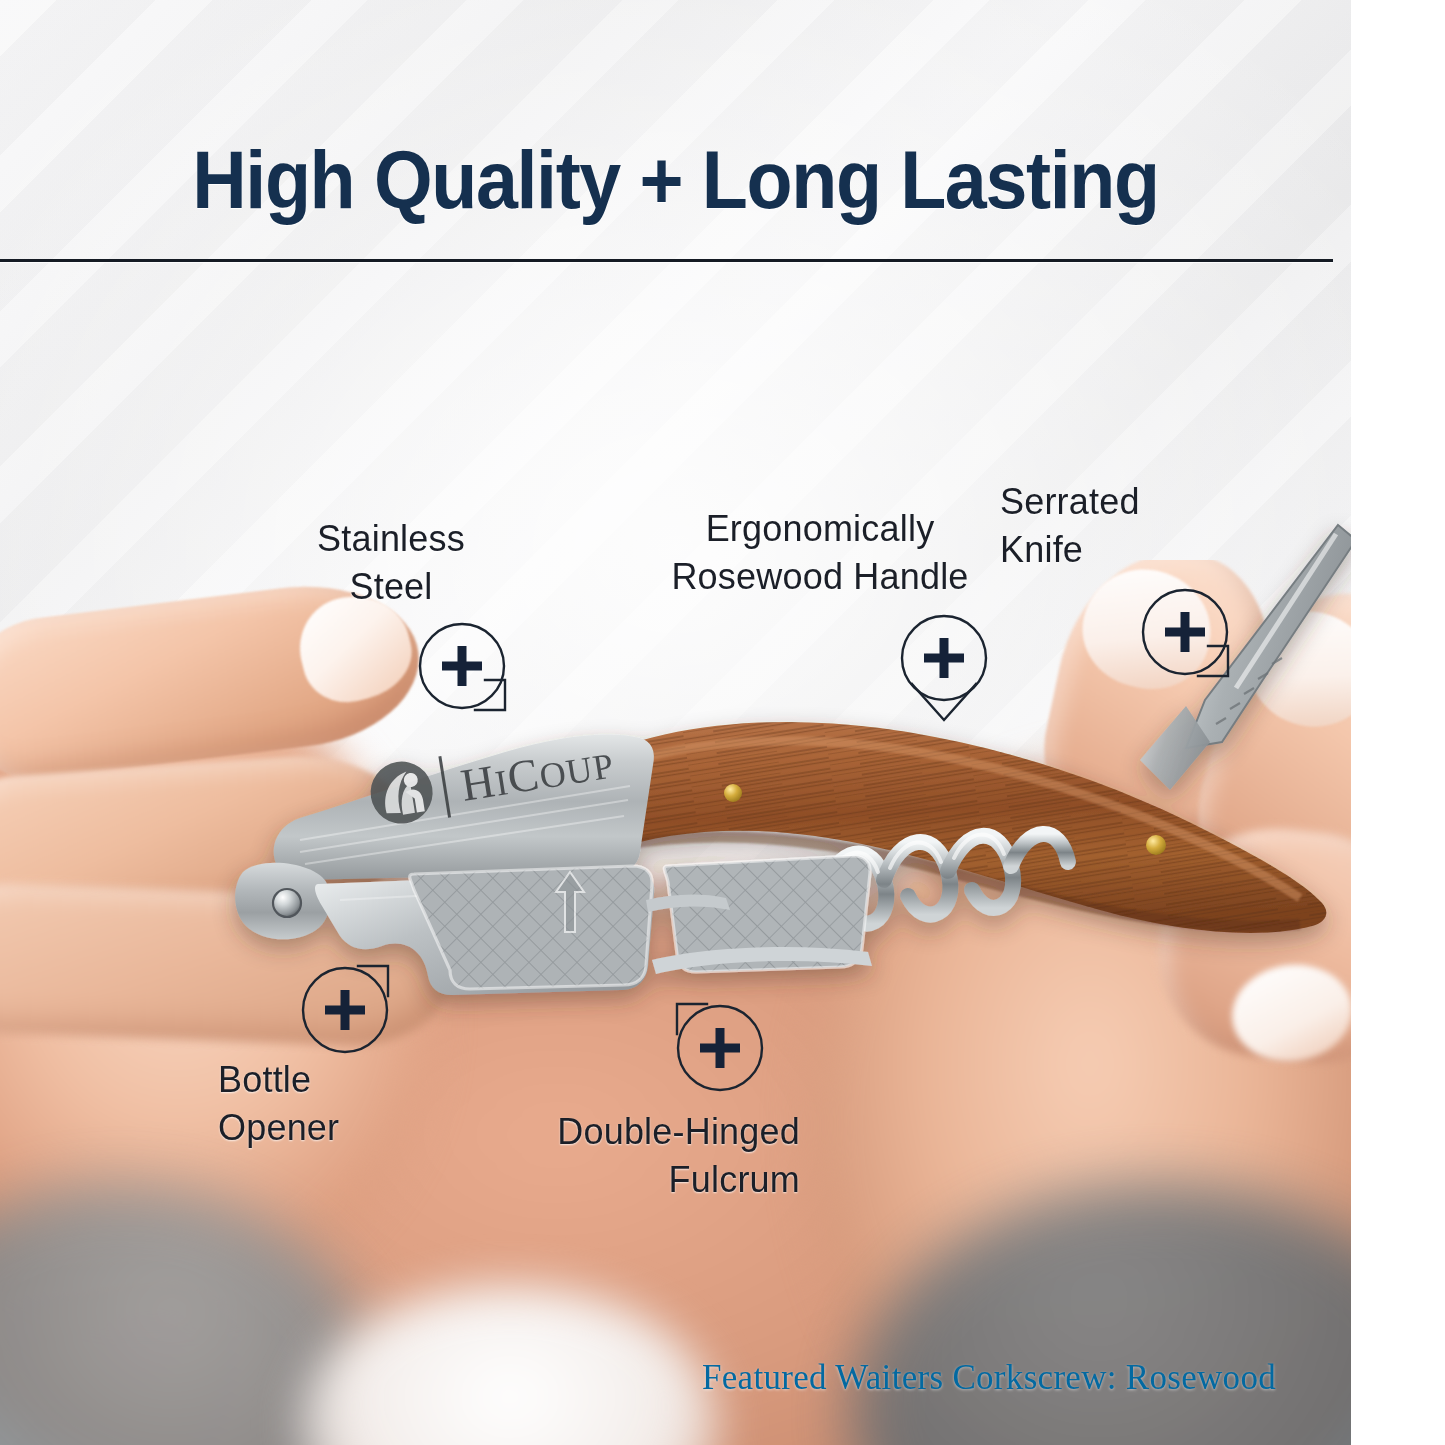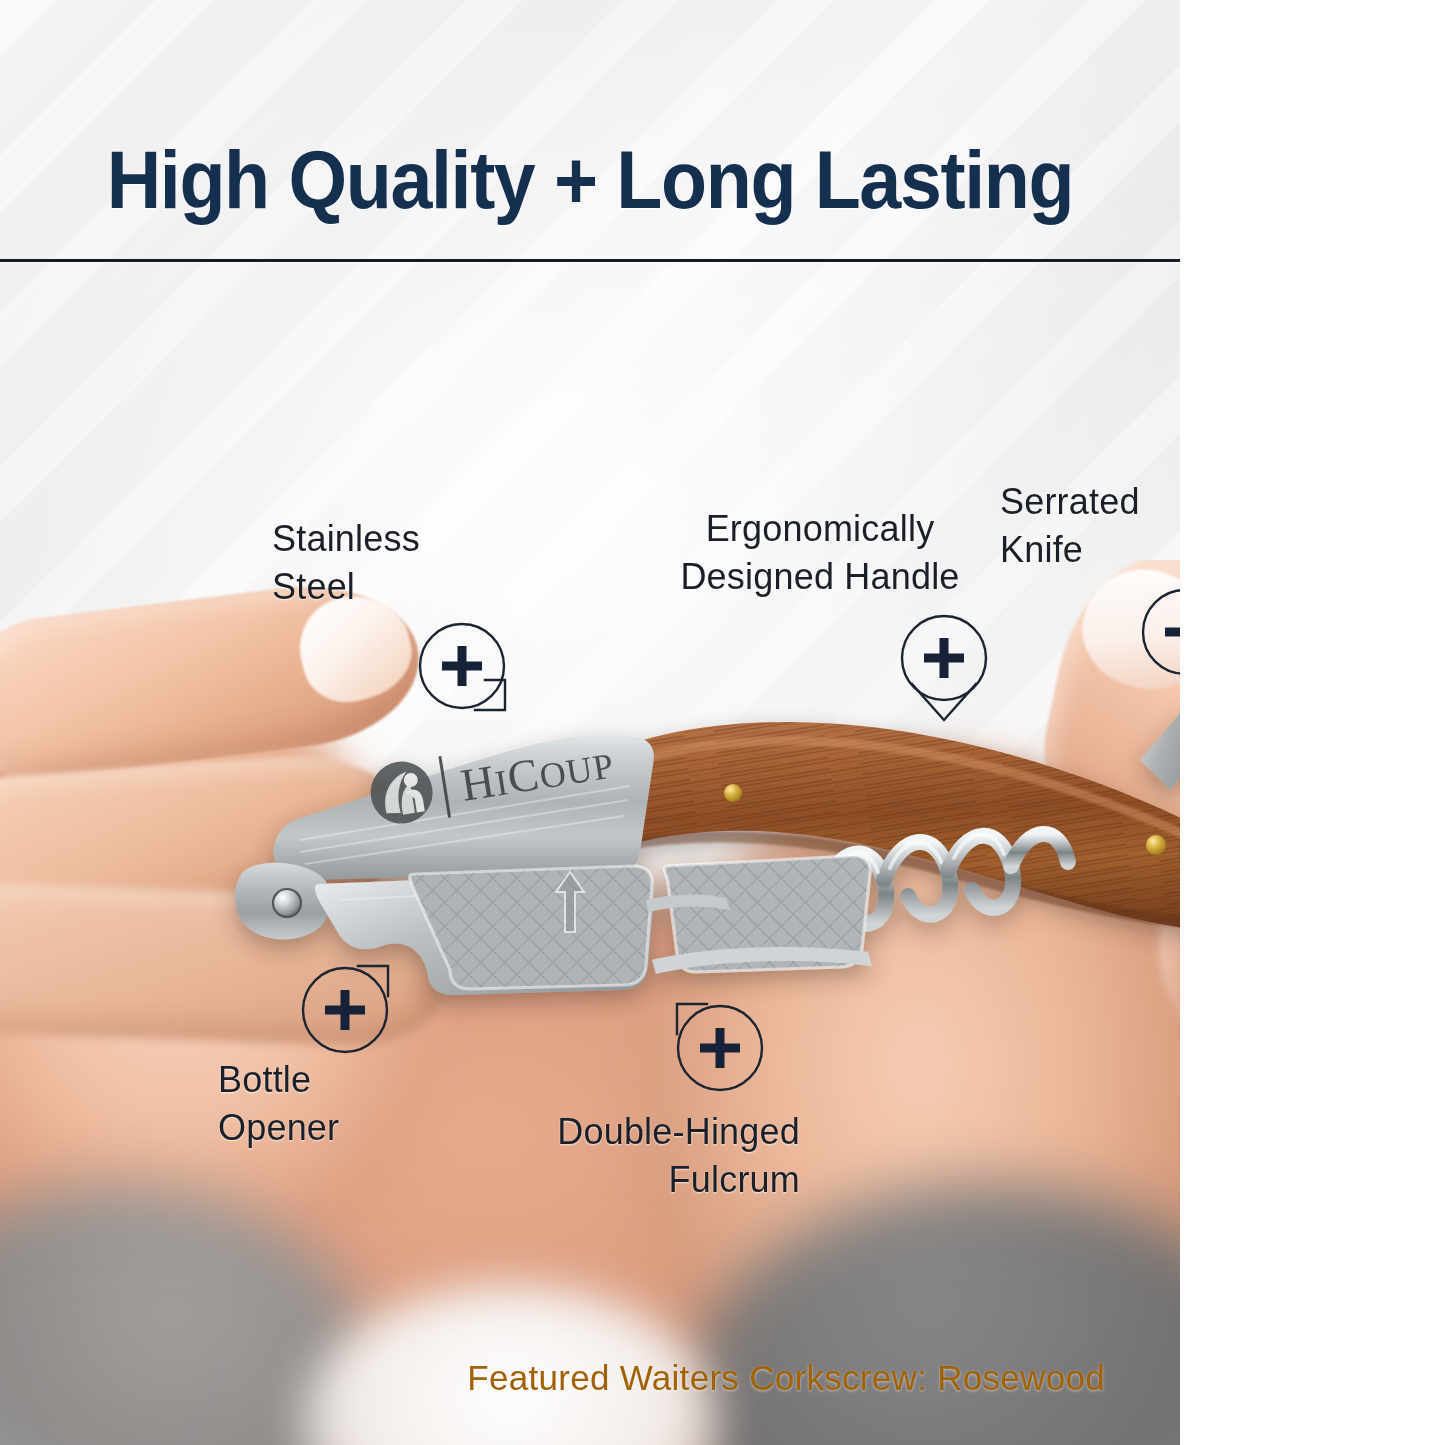--- a/index.html
+++ b/index.html
@@ -4,21 +4,21 @@
 <style>
   html, body {
     margin: 0; padding: 0;
     background: #ffffff;
   }
   body {
     font-family: "Liberation Sans", sans-serif;
   }
   #stage {
     position: relative;
-    width: 1180px;
+    width: 1351px;
     height: 1445px;
     overflow: hidden;
     background: #f2f2f2;
   }
 
   
   .bg-base {
     position: absolute; inset: 0;
     background:
       linear-gradient(135deg, #f7f7f8 0%, #ececed 22%, #f6f6f7 38%, #e9e9ea 55%, #f4f4f5 72%, #ededee 100%);
@@ -245,24 +245,24 @@
   .marker svg { display:block; width:100%; height:100%; overflow: visible; }
   .marker .ring { fill: none; stroke: #1b2430; stroke-width: 2.4; }
   .marker .bracket { fill: none; stroke: #1b2430; stroke-width: 2.4; stroke-linecap: square; }
   .marker .plus { stroke: #152238; stroke-width: 9; stroke-linecap: butt; }
 
   
   .caption {
     position: absolute;
     right: 75px;
     top: 1358px;
-    font-family: Liberation Sans, sans-serif;
+    font-family: Liberation Serif, serif;
     font-size: 35px;
     font-weight: 400;
-    color: #a16207;
+    color: #0369a1;
     letter-spacing: .3px;
     text-shadow: 0 1px 3px rgba(255,255,255,.55);
     white-space: nowrap;
   }
 </style>
 </head>
 <body>
 
 <div id="stage">
 
@@ -535,32 +535,32 @@
         <rect x="74" y="2" width="3" height="62" fill="#3b3f41"></rect>
         <text x="92" y="50" font-family="'Liberation Serif', serif" font-size="46" font-weight="400" fill="#3a3e41" letter-spacing="1">H<tspan font-size="36">I</tspan>C<tspan font-size="36">OUP</tspan></text>
       </g>
 
     </g>
   </svg>
 
   <div class="headline">High Quality + Long Lasting</div>
   <div class="divider"></div>
 
-  <div class="callout-label" style="left:272px; top:515px; width:238px; text-align:left;">Stainless
+  <div class="callout-label" style="left:272px; top:515px; width:238px; text-align:center;">Stainless
 Steel</div>
   <div class="marker" style="left:417px; top:622px;">
     <svg viewBox="0 0 92 92">
       <path class="bracket" d="M68 58 L88 58 L88 88 L58 88"></path>
       <circle class="ring" cx="45" cy="44" r="42"></circle>
       <path class="plus" d="M45 24 V64 M25 44 H65"></path>
     </svg>
   </div>
 
   <div class="callout-label" style="left:640px; top:505px; width:360px; text-align:center;">Ergonomically
-Designed Handle</div>
+Rosewood Handle</div>
   <div class="marker" style="left:898px; top:612px; height:112px;">
     <svg viewBox="0 0 92 112">
       <circle class="ring" cx="46" cy="46" r="42"></circle>
       <path class="bracket" d="M14 72 L46 108 L78 72"></path>
       <path class="plus" d="M46 26 V66 M26 46 H66"></path>
     </svg>
   </div>
 
   <div class="callout-label" style="left:1000px; top:478px; width:228px; ">Serrated
 Knife</div>

